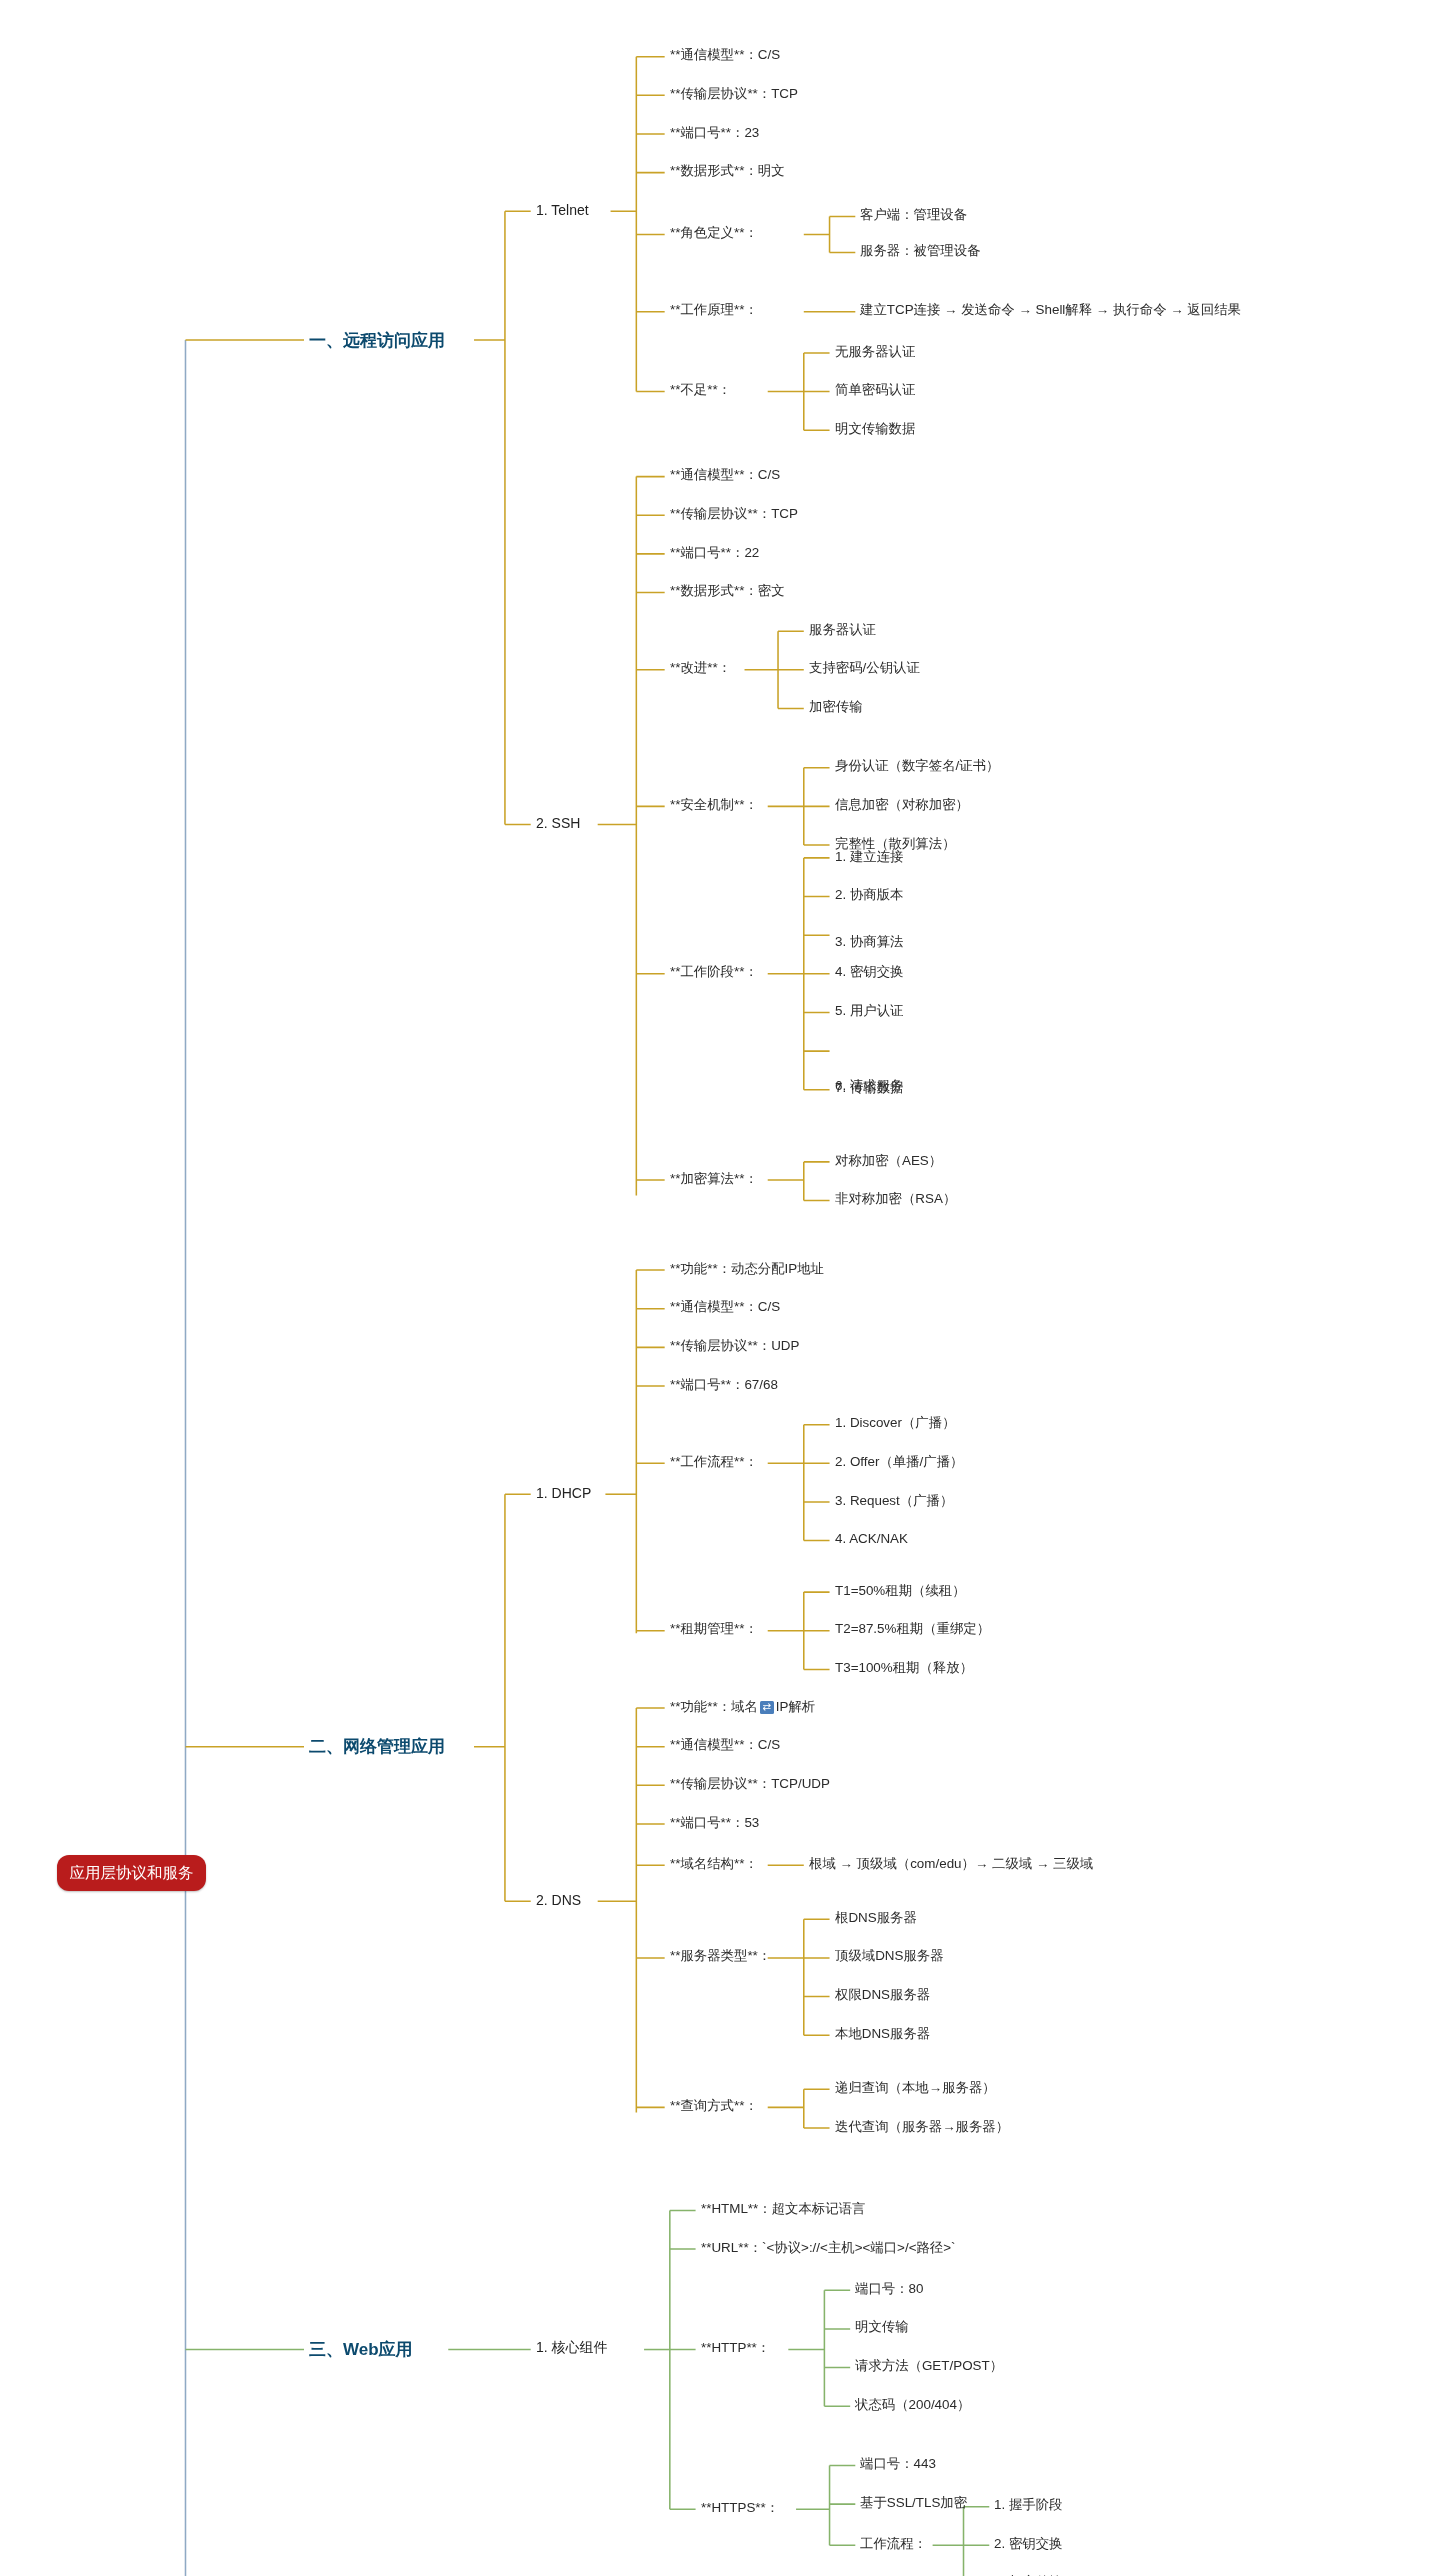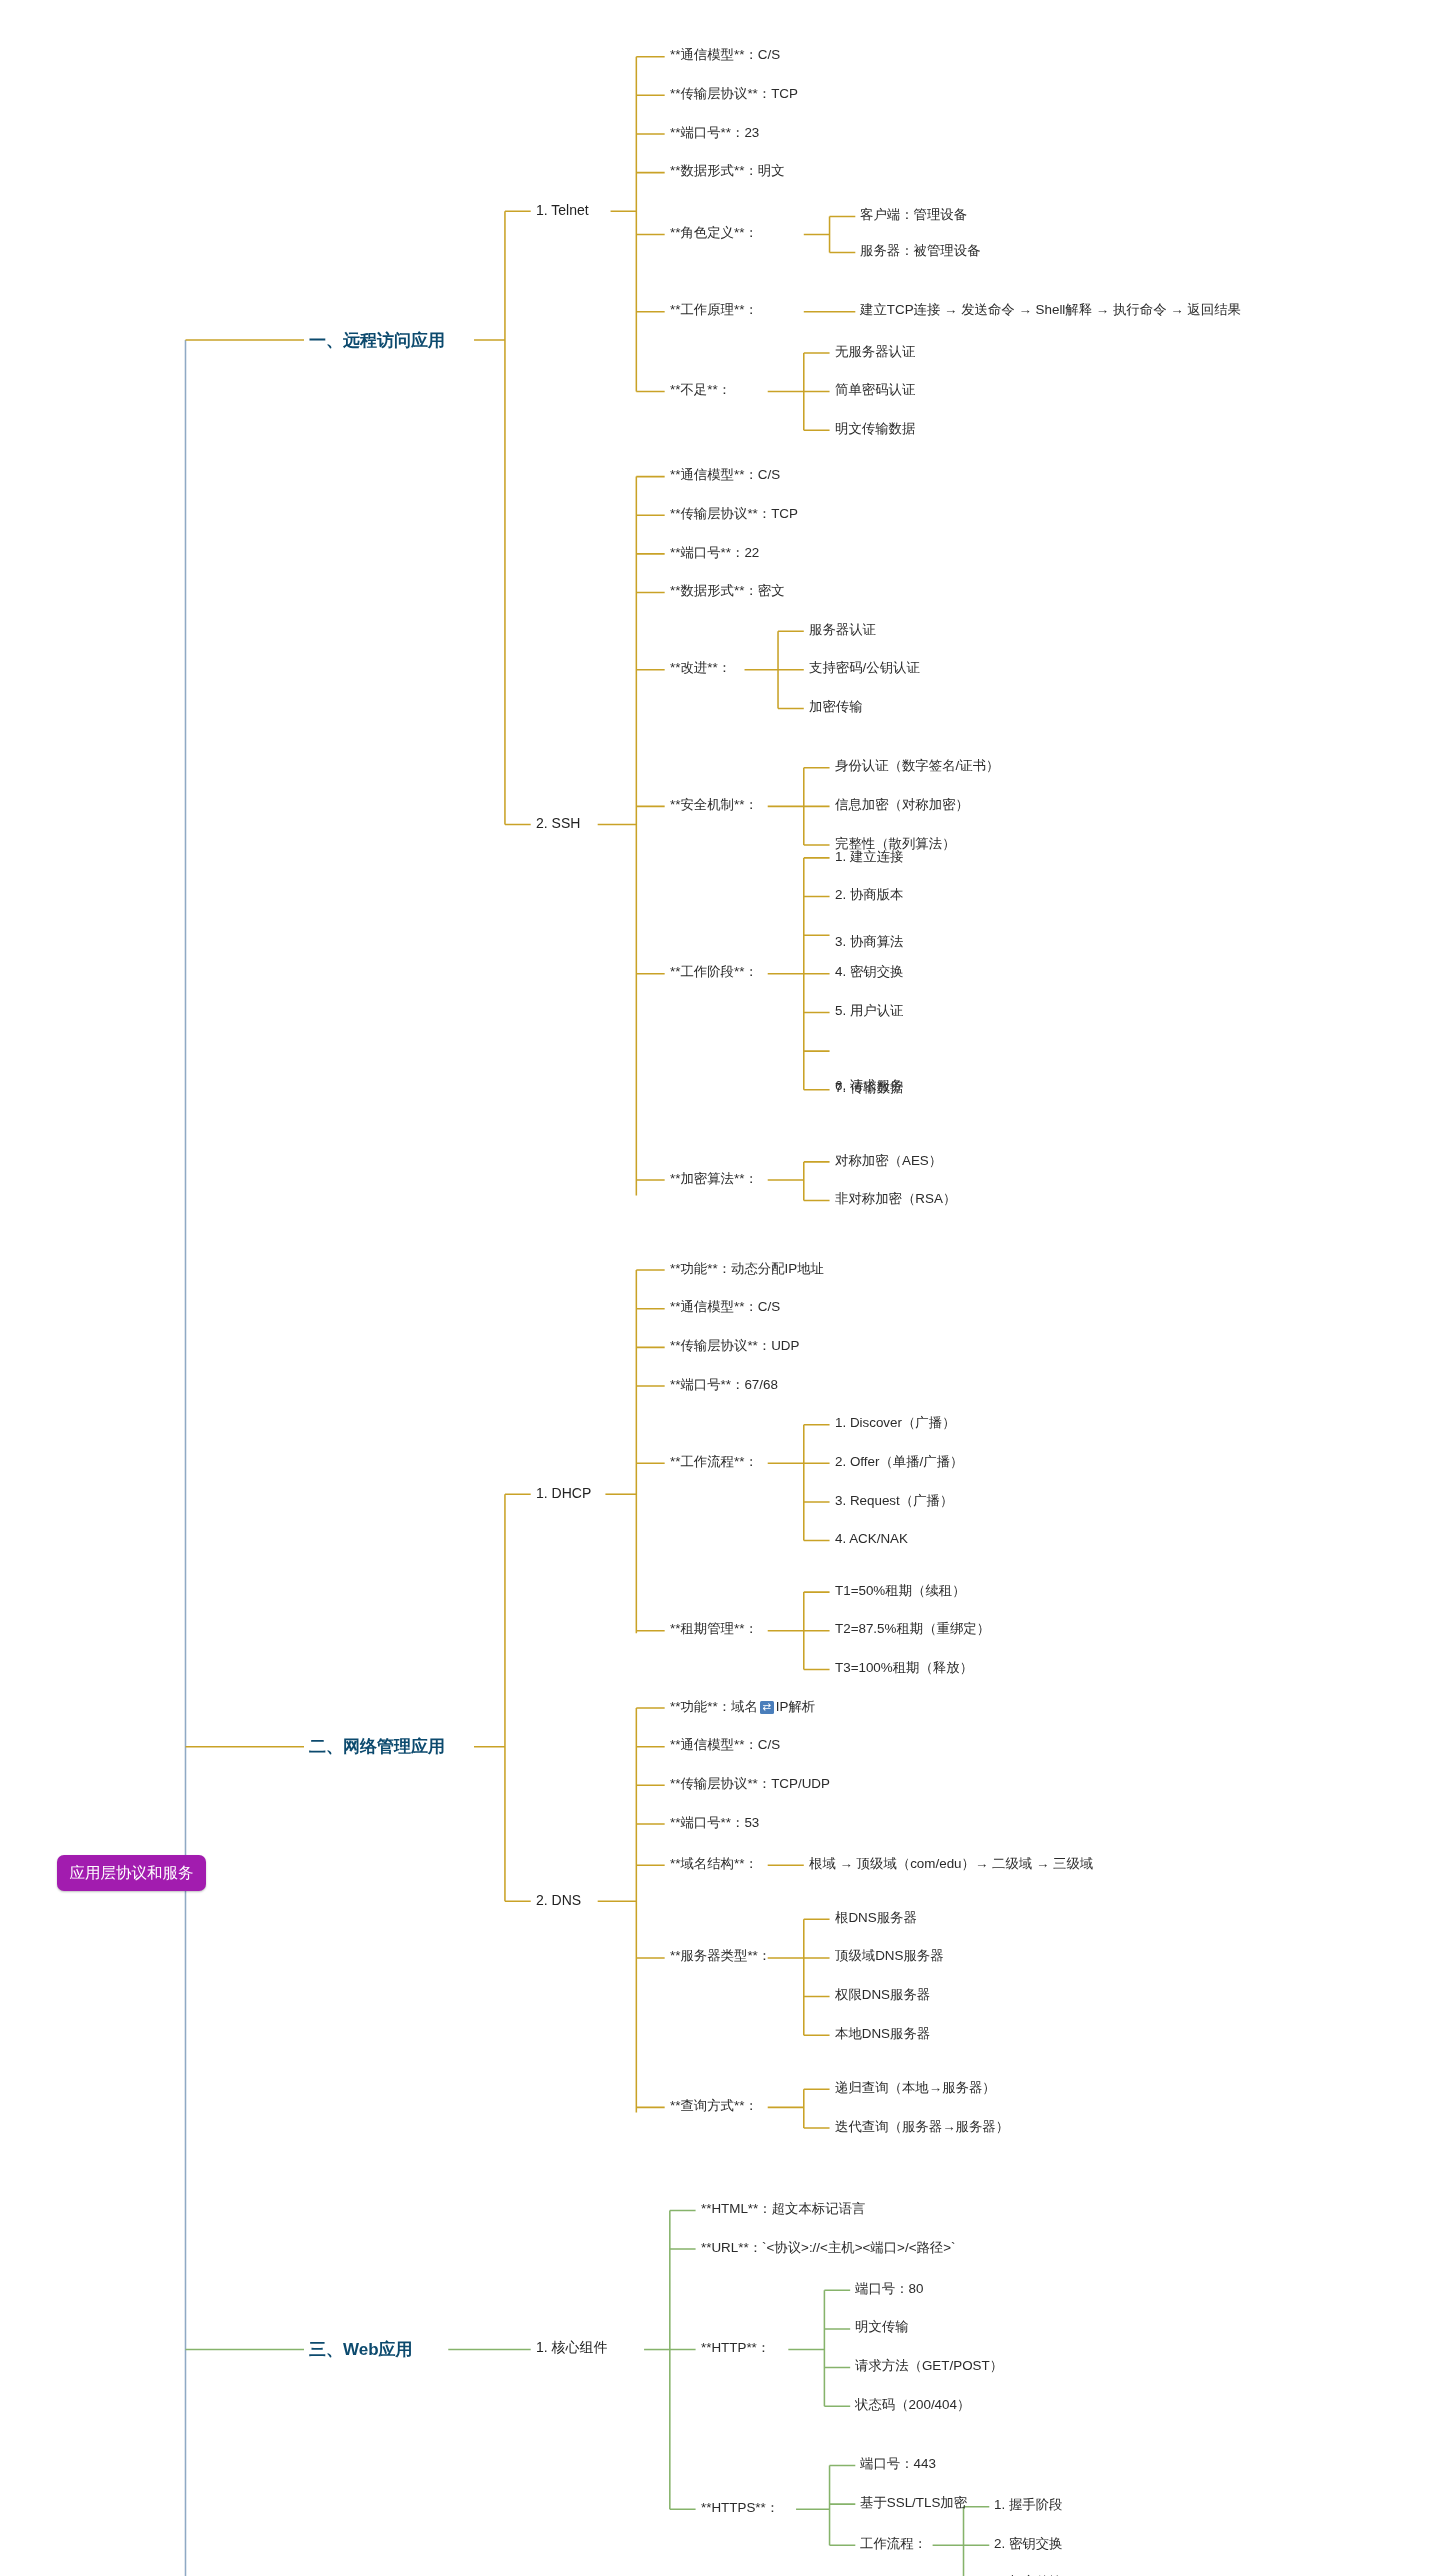--- a/index.html
+++ b/index.html
@@ -1,21 +1,21 @@
 <!DOCTYPE html>
 <html style="font-size:8.2px"><head>
 <meta charset="utf-8">
 <style>
   html,body{margin:0;padding:0;background:#ffffff;}
   body{font-family:"Liberation Sans","DejaVu Sans",sans-serif;color:#333;}
   #root{position:relative;width:1453px;height:3362px;overflow:hidden;background:#fff;}
   svg.links{position:absolute;left:0;top:0;width:1453px;height:3362px;pointer-events:none;}
   .node{position:absolute;white-space:nowrap;font-size:14px;line-height:1.25;color:#2b2b2b;}
   .root-node{
-    background:#a21caf;color:#fff;border-radius:7px;
+    background:#b91c1c;color:#fff;border-radius:12px;
     padding:8.2px 12.4px;font-size:15.5px;font-weight:normal;
     box-shadow:0 1px 2.1px rgba(0,0,0,.25);
   }
   .lvl1{font-size:17px;color:#0c4a6e;font-weight:bold;}
   .lvl2{font-size:14px;color:#222;}
   .leaf{font-size:13.4px;color:#2b2b2b;}
   .arrow-box{display:inline-block;background:#4a7ebb;color:#fff;font-size:10.3px;
     padding:0 2.6px;border-radius:1.5px;vertical-align:1px;margin:0 2.1px;}
 </style>
 </head>

